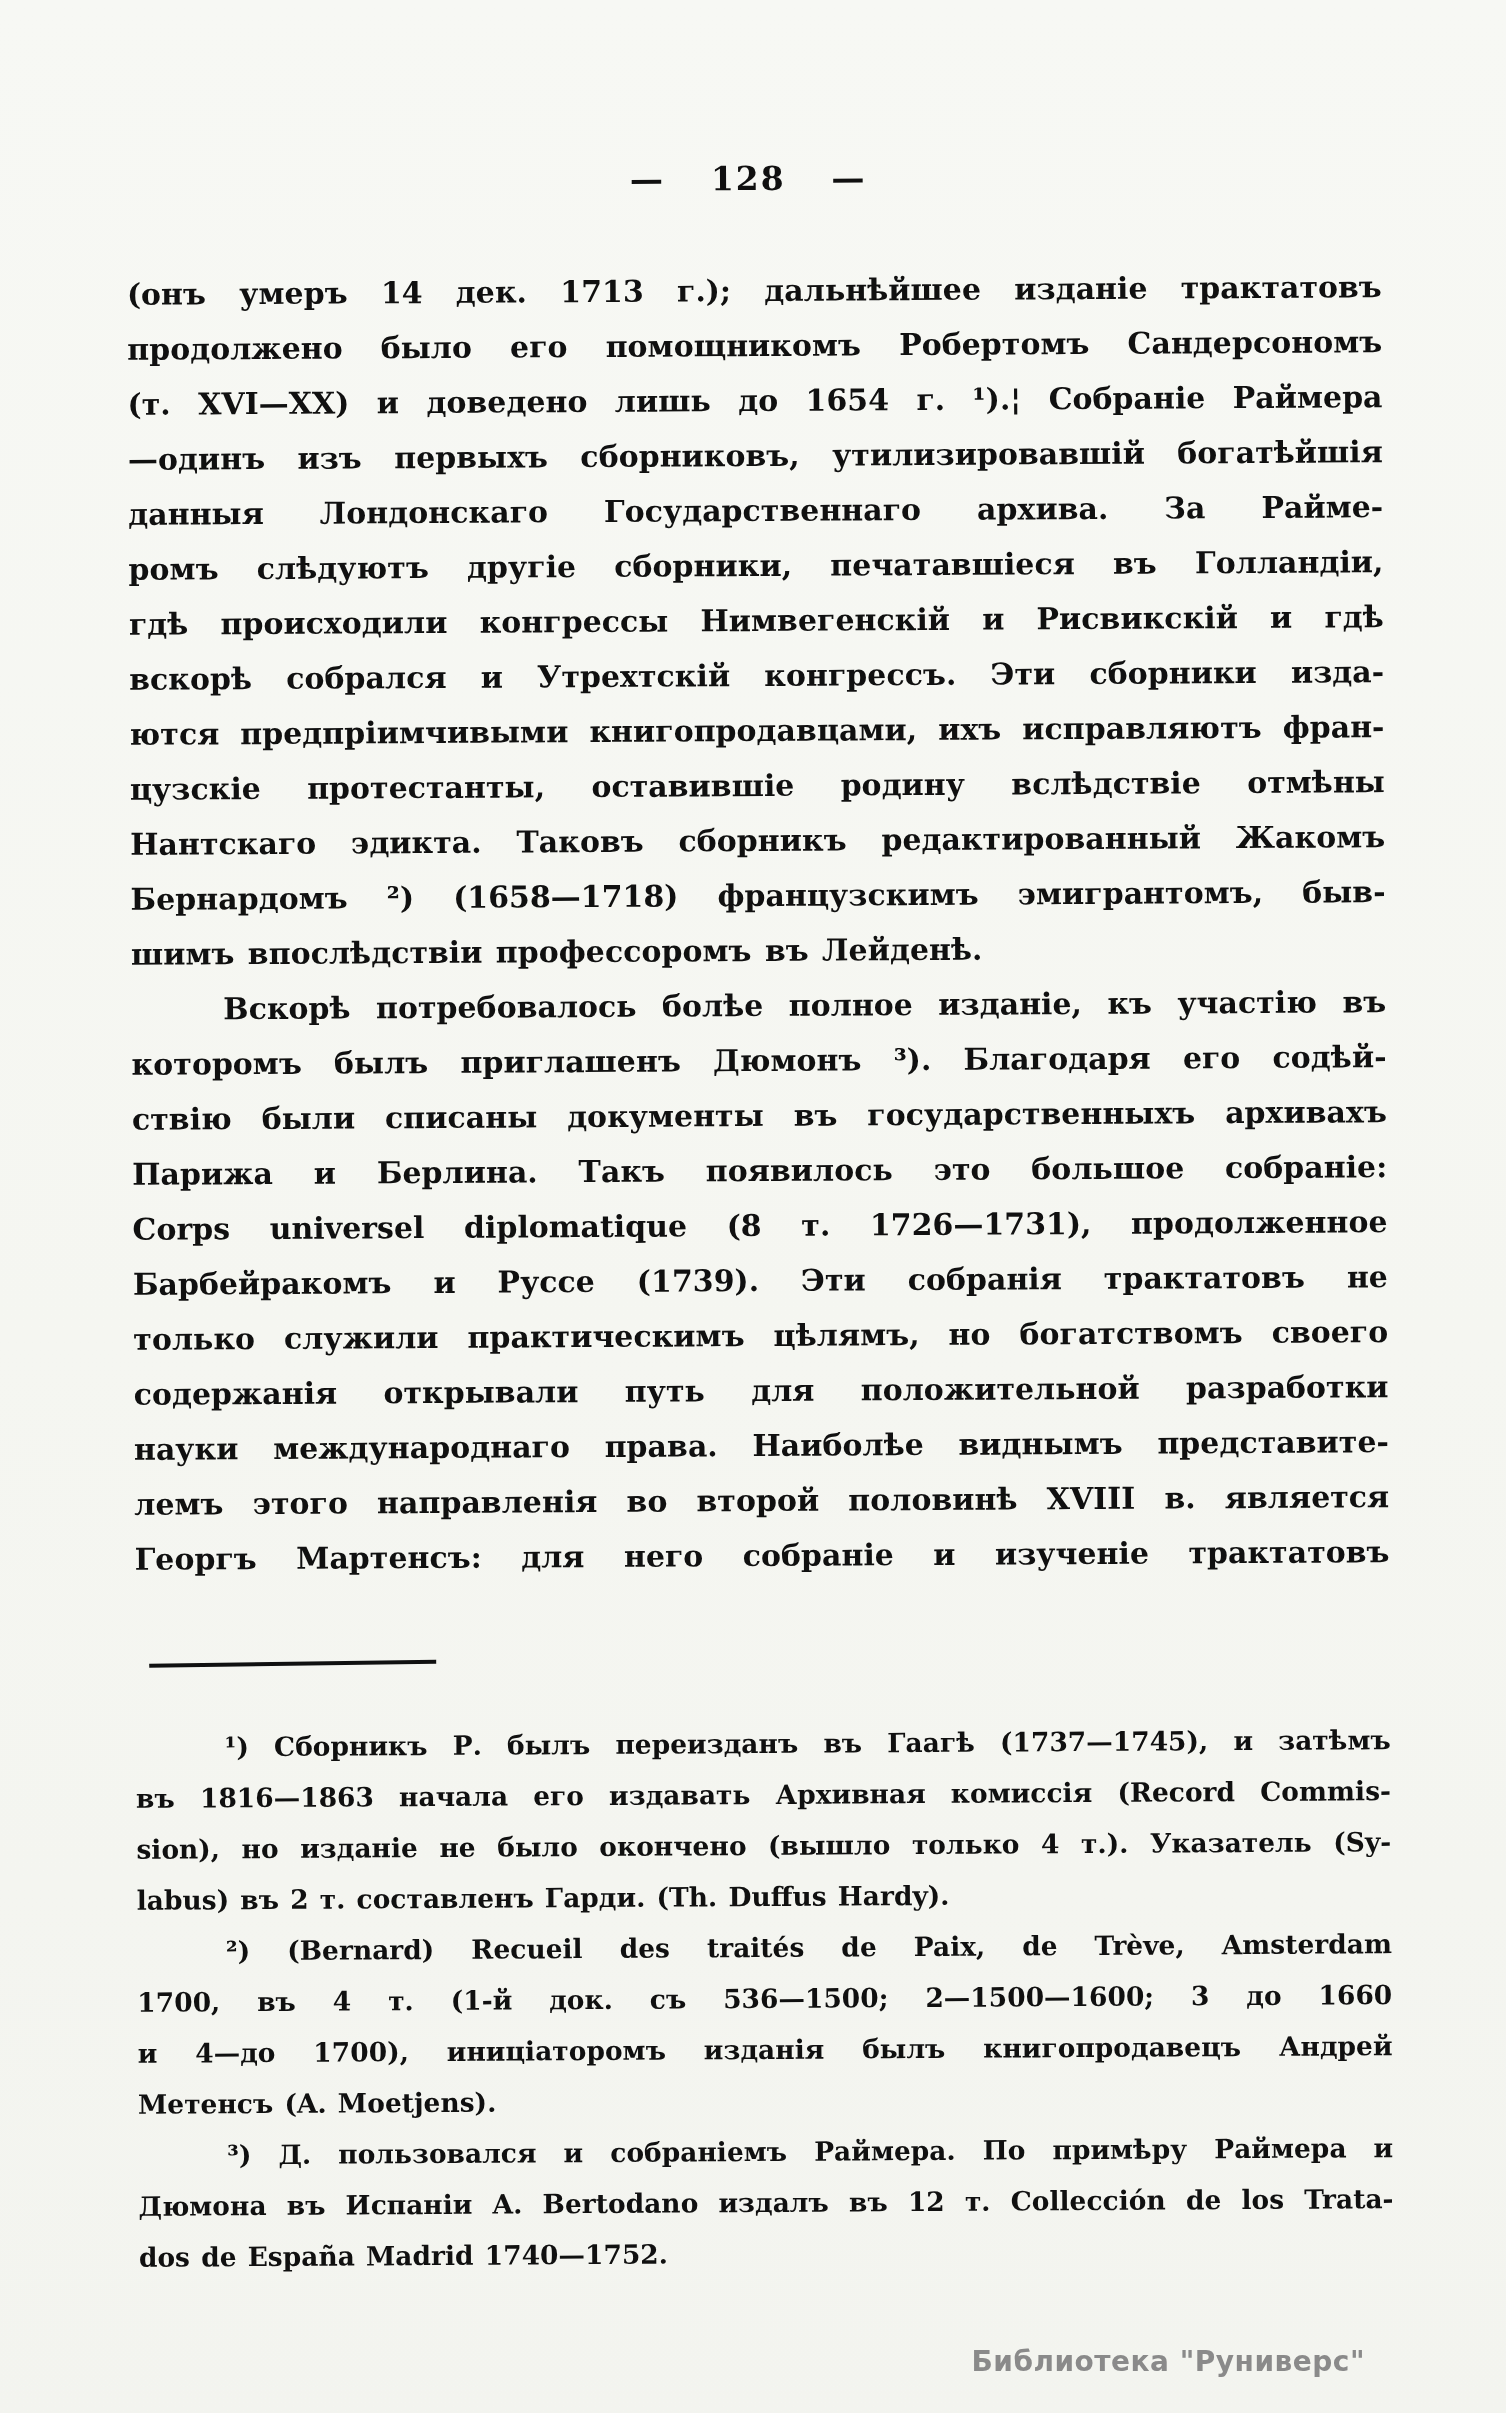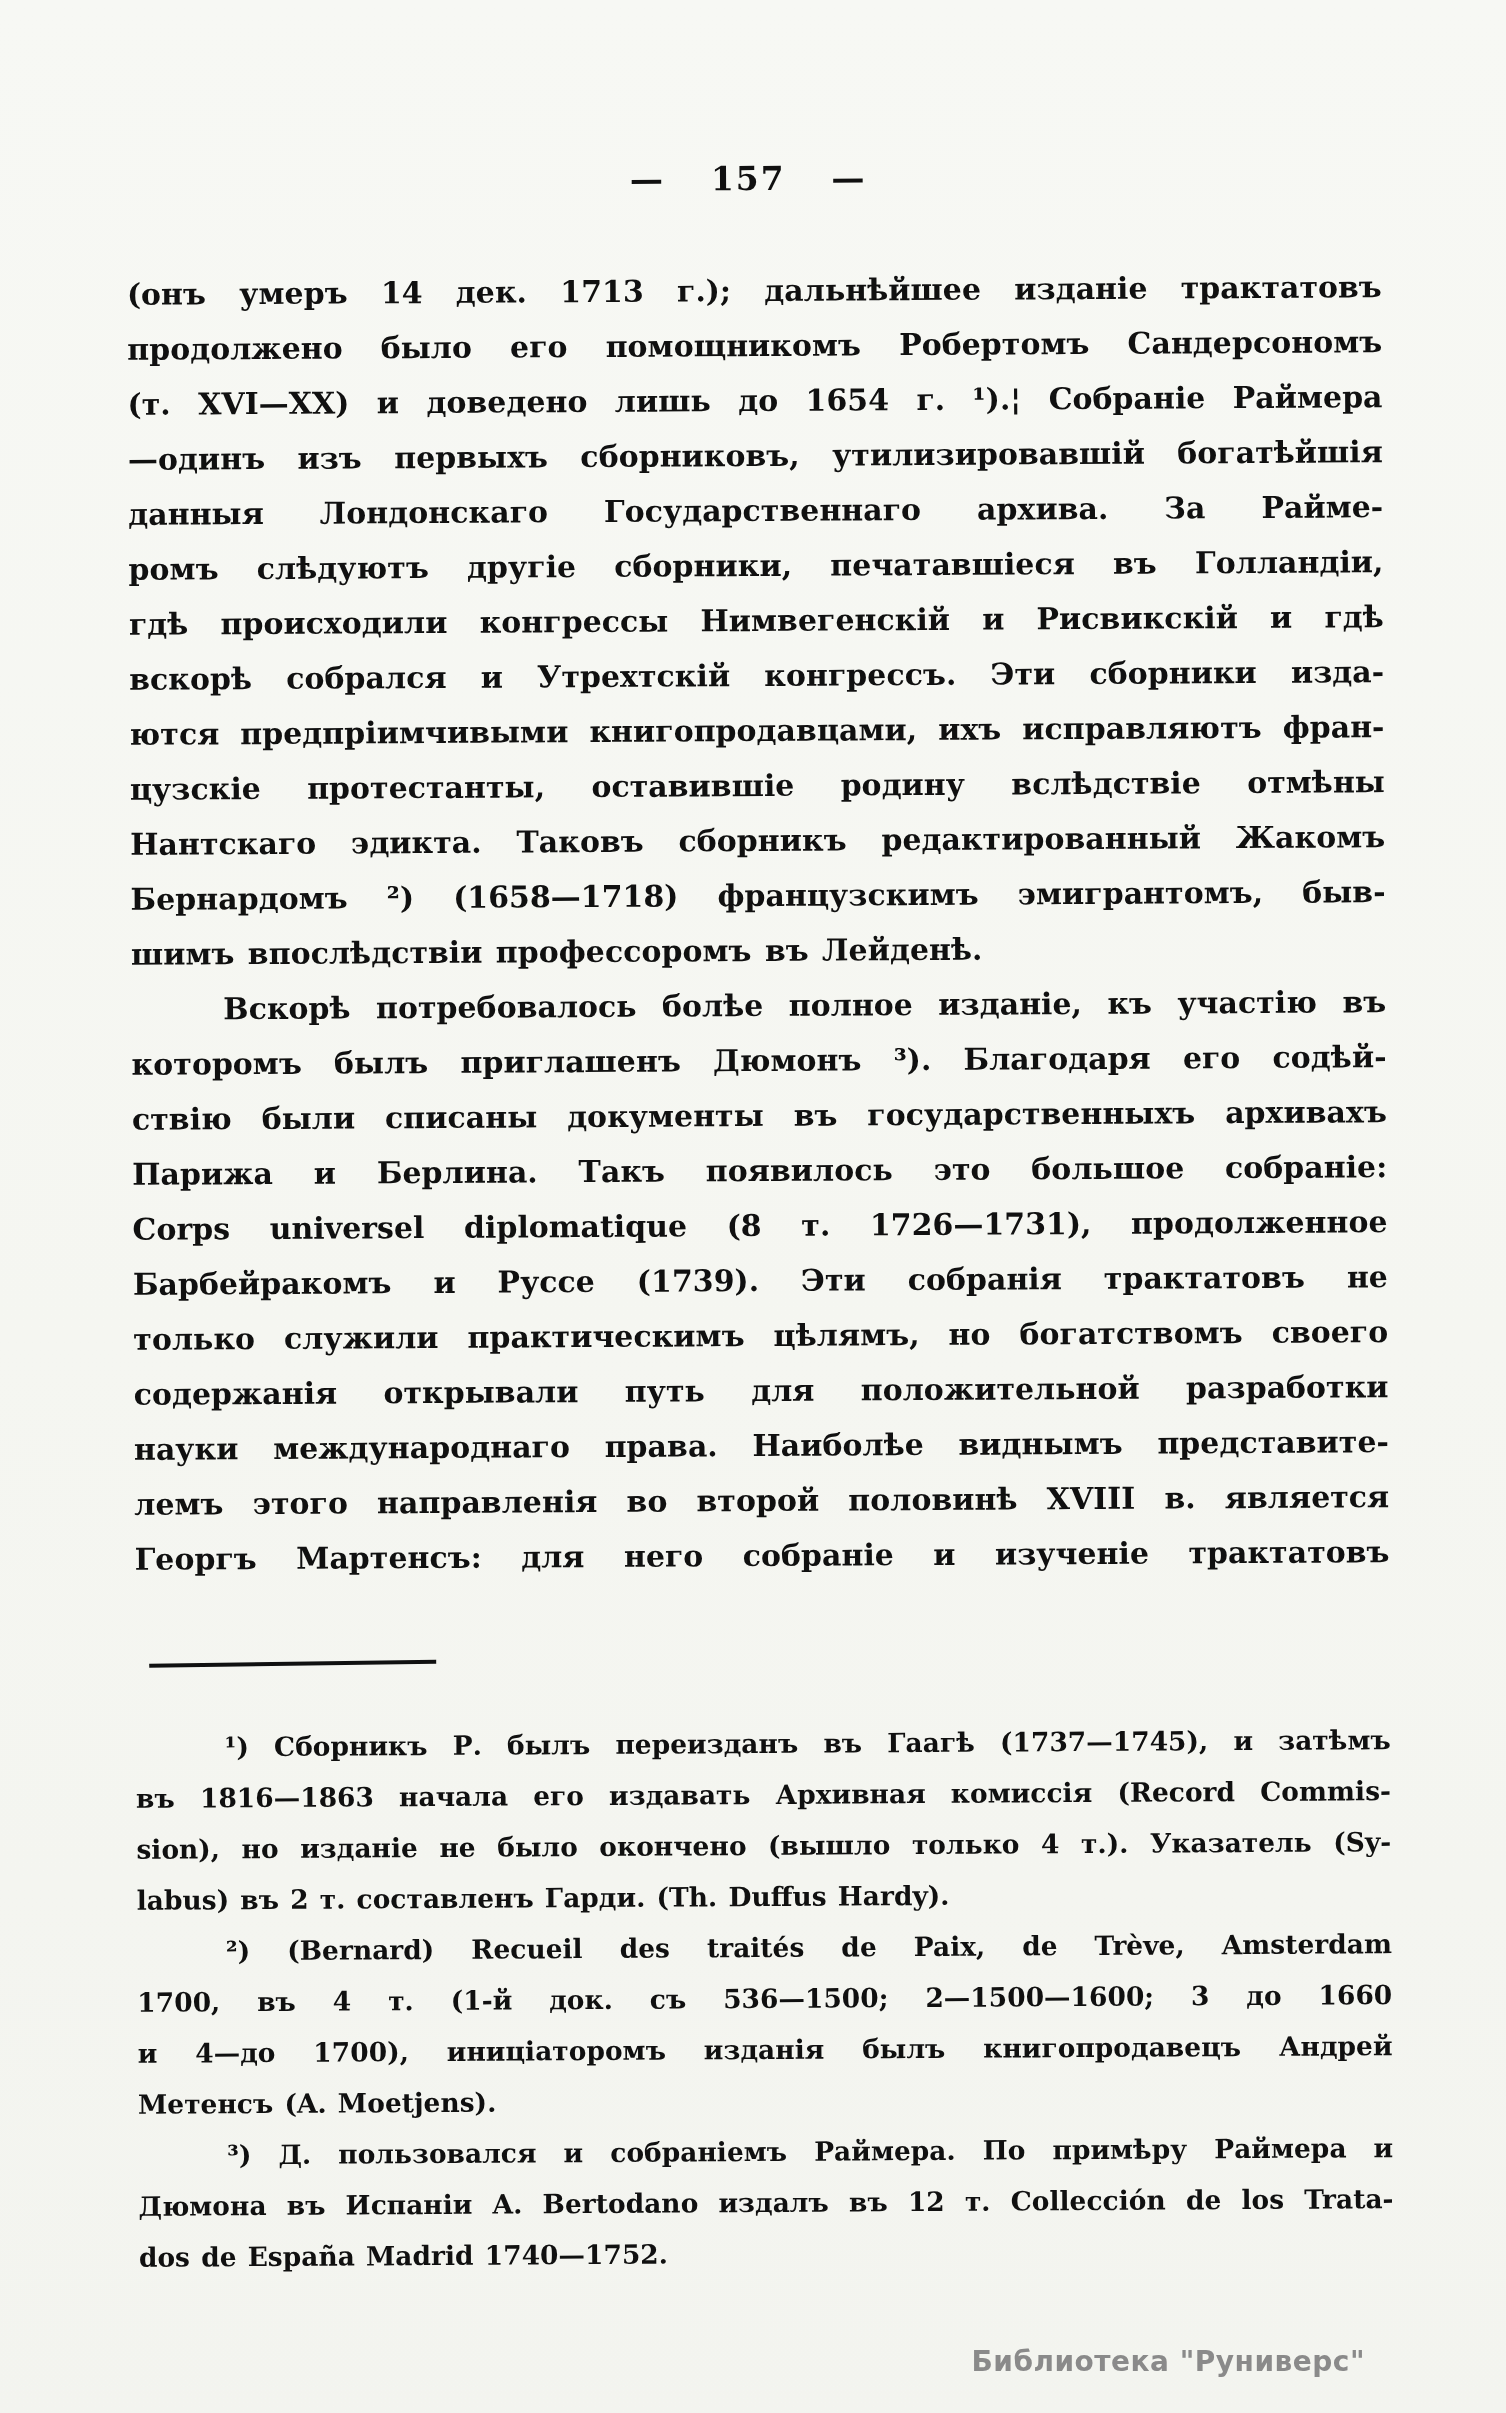--- a/index.html
+++ b/index.html
@@ -70,21 +70,21 @@
   }
 </style>
 </head>
 <body>
 
 <div class="page">
   <div class="tilt">
 
     <div class="pagehead">
       <span class="dash">—</span>
-      <span>157</span>
+      <span>128</span>
       <span class="dash">—</span>
     </div>
 
     <div class="textblock">
         <div>
           <div class="line">(онъ умеръ 14 дек. 1713 г.); дальнѣйшее изданіе трактатовъ</div>
           <div class="line">продолжено было его помощникомъ Робертомъ Сандерсономъ</div>
           <div class="line">(т. XVI—XX) и доведено лишь до 1654 г. ¹).¦ Собраніе Раймера</div>
           <div class="line">—одинъ изъ первыхъ сборниковъ, утилизировавшій богатѣйшія</div>
           <div class="line">данныя Лондонскаго Государственнаго архива. За Райме-</div>

